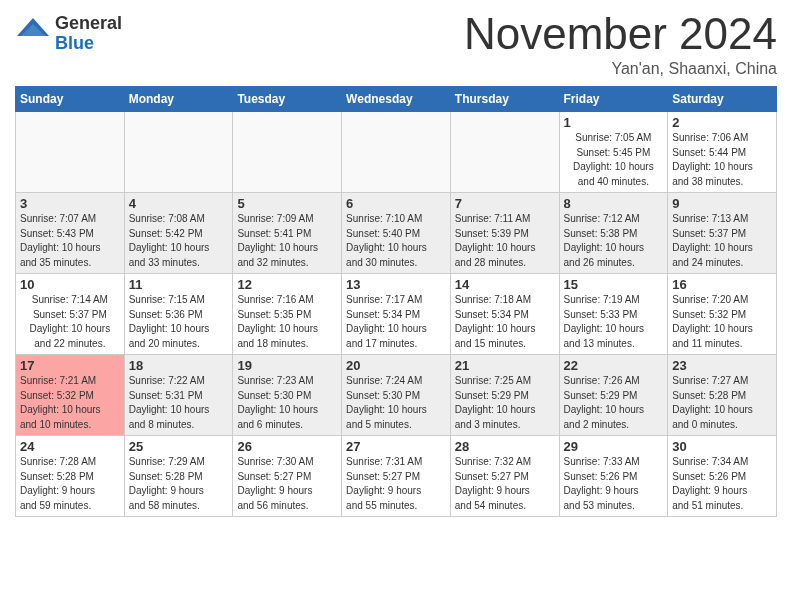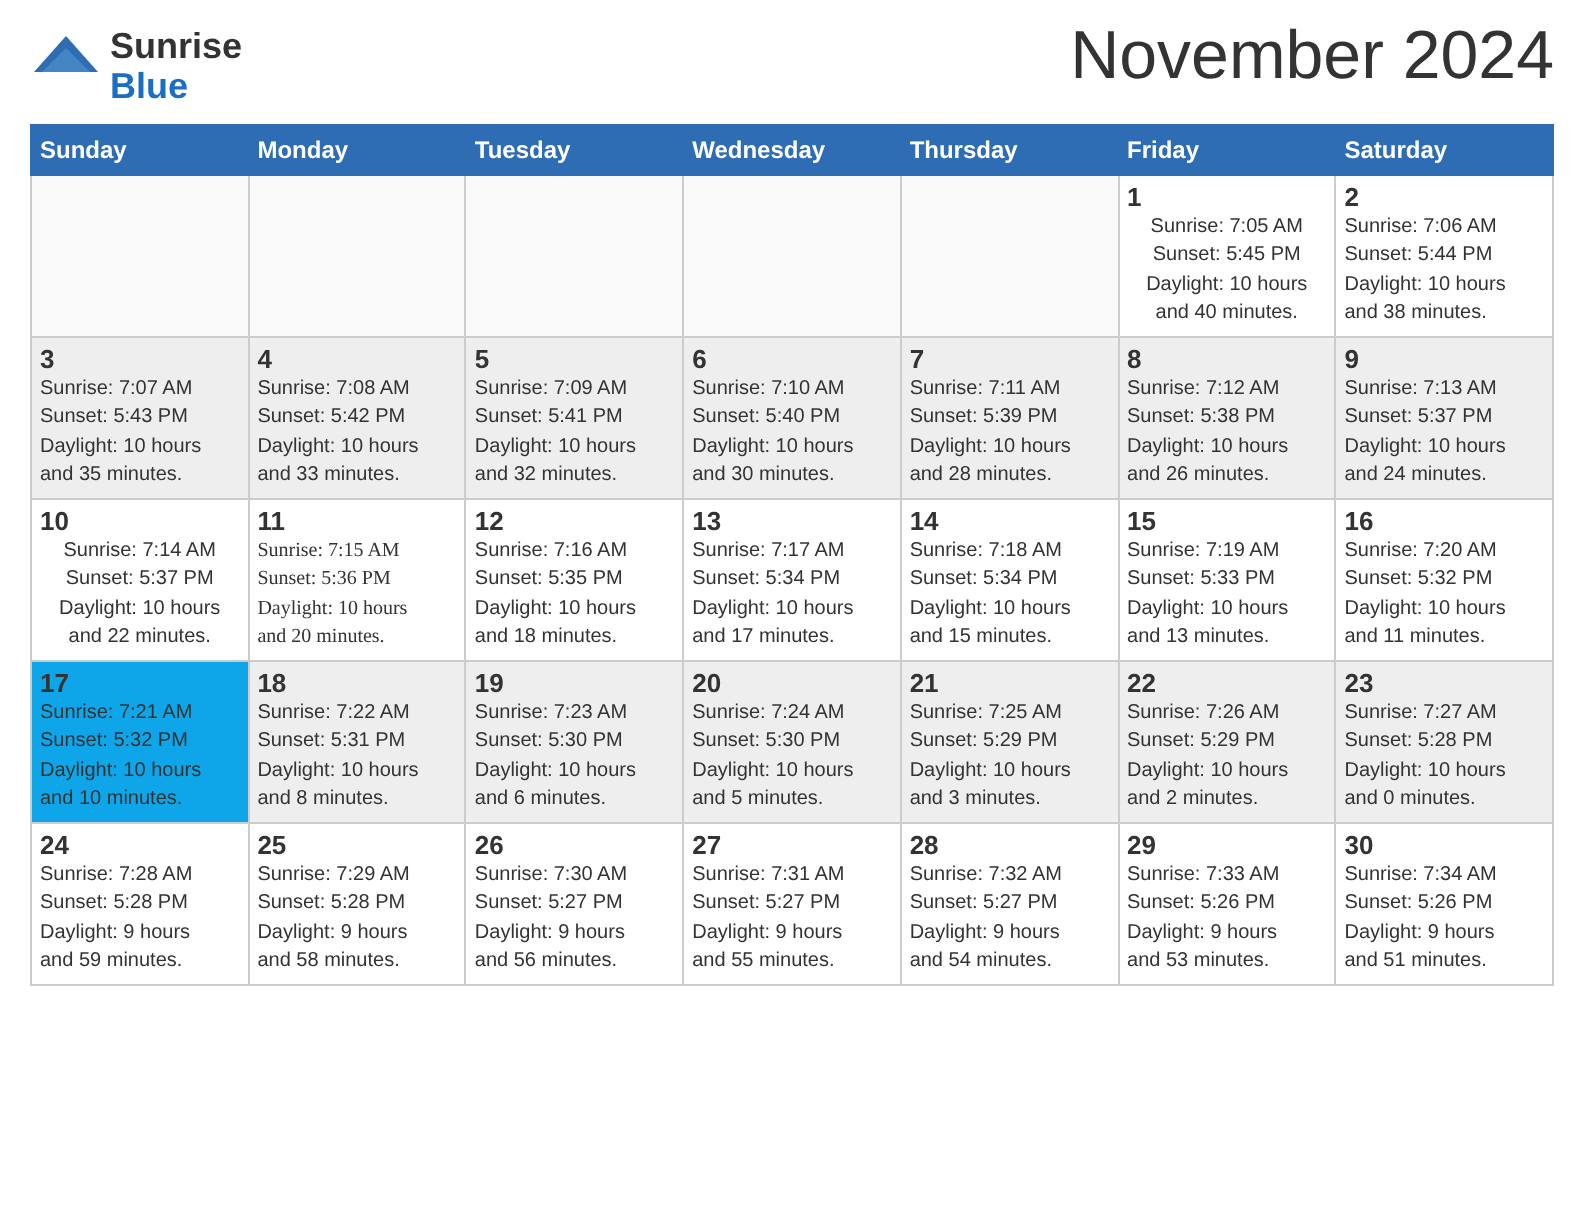--- a/index.html
+++ b/index.html
@@ -42,21 +42,21 @@
     }
     .logo-icon {
       width: 36px;
       height: 36px;
       margin-right: 4px;
     }
     .title-block {
       text-align: right;
     }
     .month-title {
-      font-size: 34px;
+      font-size: 44px;
       font-weight: normal;
       color: #333;
       line-height: 1.1;
     }
     .location {
       font-size: 16px;
       color: #555;
       margin-top: 2px;
     }
     table {
@@ -104,26 +104,27 @@
 <body>
 
 <div class="container">
   <div class="header">
     <div class="logo">
       <svg class="logo-icon" viewBox="0 0 36 36">
         <polygon points="18,2 34,20 2,20" fill="#2e6db4"></polygon>
         <polygon points="18,8 30,20 6,20" fill="#5a9fd4" opacity="0.5"></polygon>
       </svg>
       <div class="logo-text">
-        <span class="logo-general">Sunrise</span>
+        <span class="logo-general">General</span>
         <span class="logo-blue">Blue</span>
       </div>
     </div>
     <div class="title-block">
       <div class="month-title">November 2024</div>
+      <div class="location">Yan'an, Shaanxi, China</div>
     </div>
   </div>
 
   <table>
     <thead>
       <tr>
         <th>Sunday</th>
         <th>Monday</th>
         <th>Tuesday</th>
         <th>Wednesday</th>
@@ -208,21 +209,21 @@
         <tr>
           <td style="background: rgb(255, 255, 255);">
             <span class="day-num">10</span>
             <div class="day-info" style="white-space: pre-line; text-align: center;">Sunrise: 7:14 AM
 Sunset: 5:37 PM
 Daylight: 10 hours
 and 22 minutes.</div>
           </td>
           <td style="background: rgb(255, 255, 255);">
             <span class="day-num">11</span>
-            <div class="day-info" style="white-space: pre-line; font-family: Liberation Serif, serif;">Sunrise: 7:15 AM
+            <div class="day-info" style="white-space: pre-line;">Sunrise: 7:15 AM
 Sunset: 5:36 PM
 Daylight: 10 hours
 and 20 minutes.</div>
           </td>
           <td style="background: rgb(255, 255, 255);">
             <span class="day-num">12</span>
             <div class="day-info" style="white-space: pre-line;">Sunrise: 7:16 AM
 Sunset: 5:35 PM
 Daylight: 10 hours
 and 18 minutes.</div>
@@ -250,21 +251,21 @@
           </td>
           <td style="background: rgb(255, 255, 255);">
             <span class="day-num">16</span>
             <div class="day-info" style="white-space: pre-line;">Sunrise: 7:20 AM
 Sunset: 5:32 PM
 Daylight: 10 hours
 and 11 minutes.</div>
           </td>
         </tr>
         <tr>
-          <td style="background: #0ea5e9;">
+          <td style="background: #fca5a5;">
             <span class="day-num">17</span>
             <div class="day-info" style="white-space: pre-line;">Sunrise: 7:21 AM
 Sunset: 5:32 PM
 Daylight: 10 hours
 and 10 minutes.</div>
           </td>
           <td style="background: rgb(238, 238, 238); margin-top: 40px;">
             <span class="day-num">18</span>
             <div class="day-info" style="white-space: pre-line;">Sunrise: 7:22 AM
 Sunset: 5:31 PM

